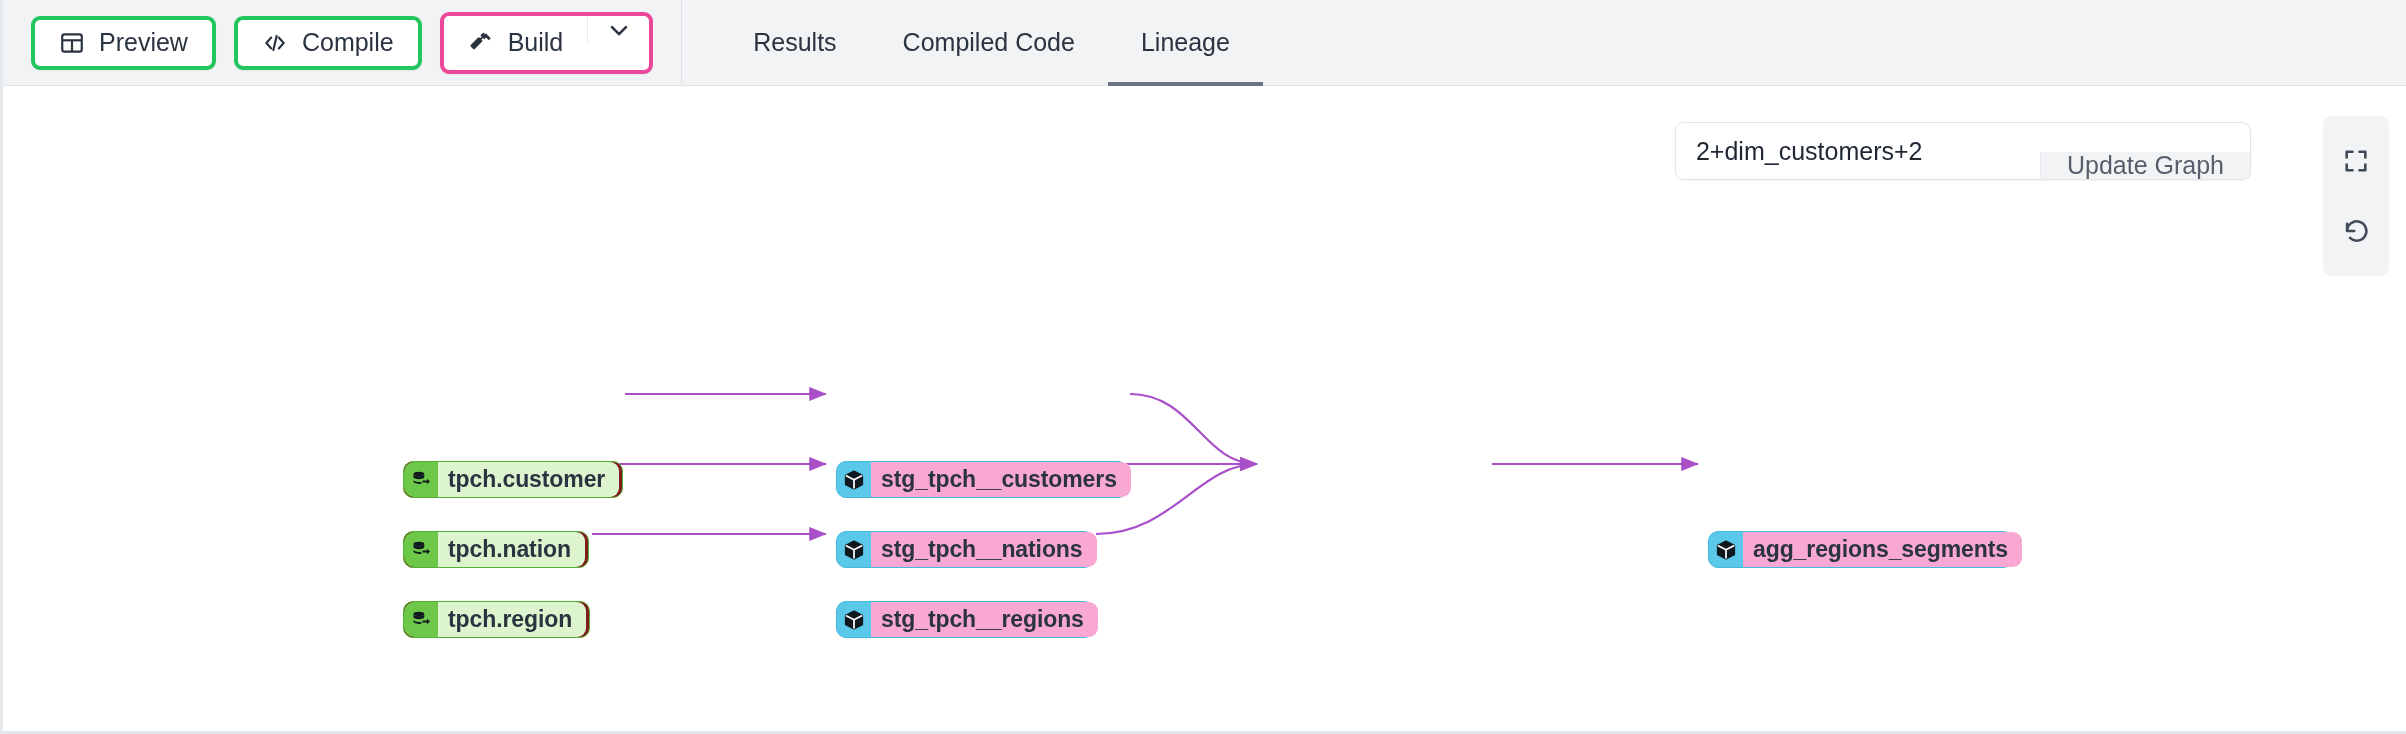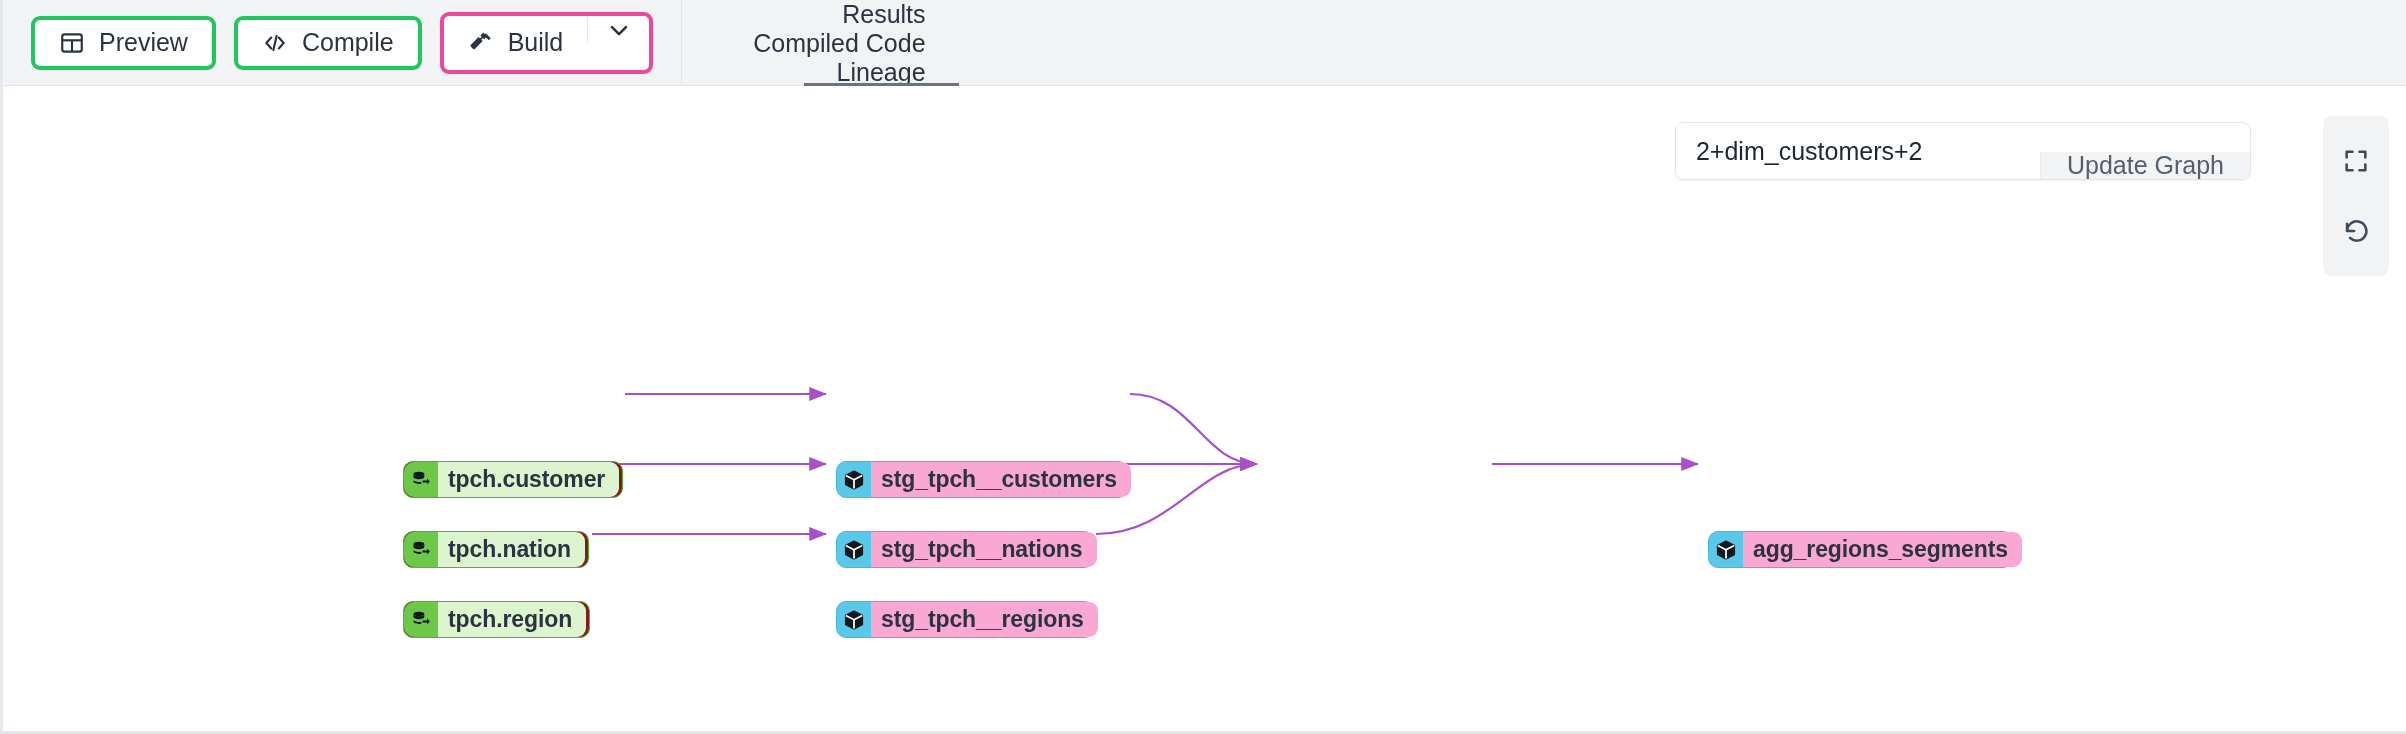--- a/index.html
+++ b/index.html
@@ -47,21 +47,21 @@
     width: 62px; border-left: 1px solid #e9ecef;
     border-radius: 0 9px 9px 0; cursor: pointer;
   }
   .ico { display:flex; align-items:center; justify-content:center; }
 
   .divider-v {
     width: 1px; height: 86px; background: #dfe3e8; margin-left: 28px;
   }
 
   
-  .tabs { display: flex; align-items: flex-end; height: 86px; padding-left: 38px; gap: 0; flex-direction: column; }
+  .tabs { display: flex; align-items: flex-end; height: 86px; padding-left: 38px; gap: 0; }
   .tab {
     position: relative;
     height: 86px; display: flex; align-items: center;
     padding: 0 33px;
     font-size: 25px; color: #2b3340;
     cursor: pointer; white-space: nowrap;
   }
   .tab.active::after {
     content: ""; position: absolute; left: 0; right: 0; bottom: 0;
     height: 4px; background: #6b7280;

